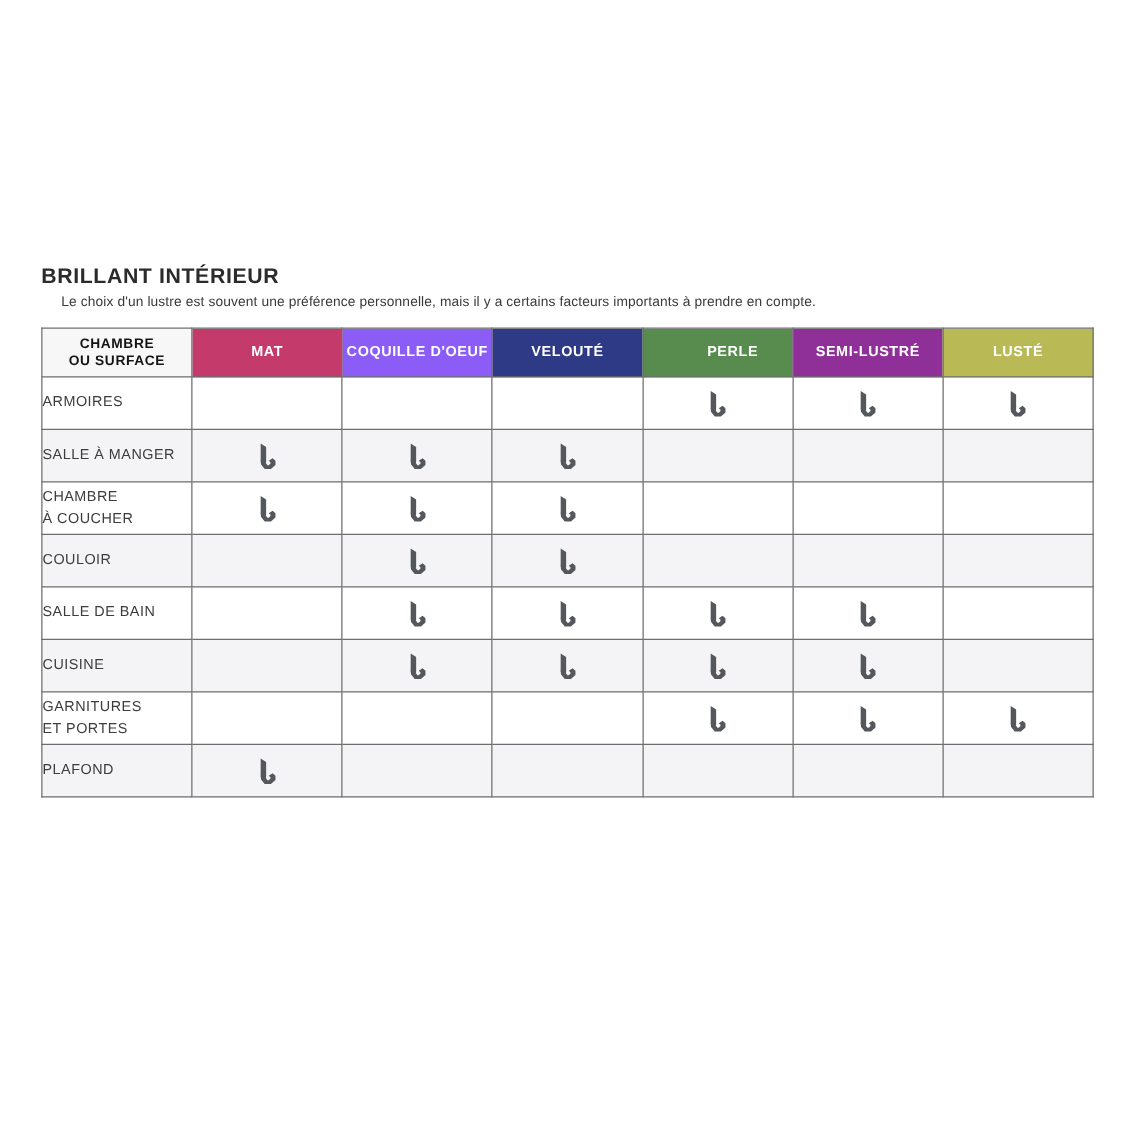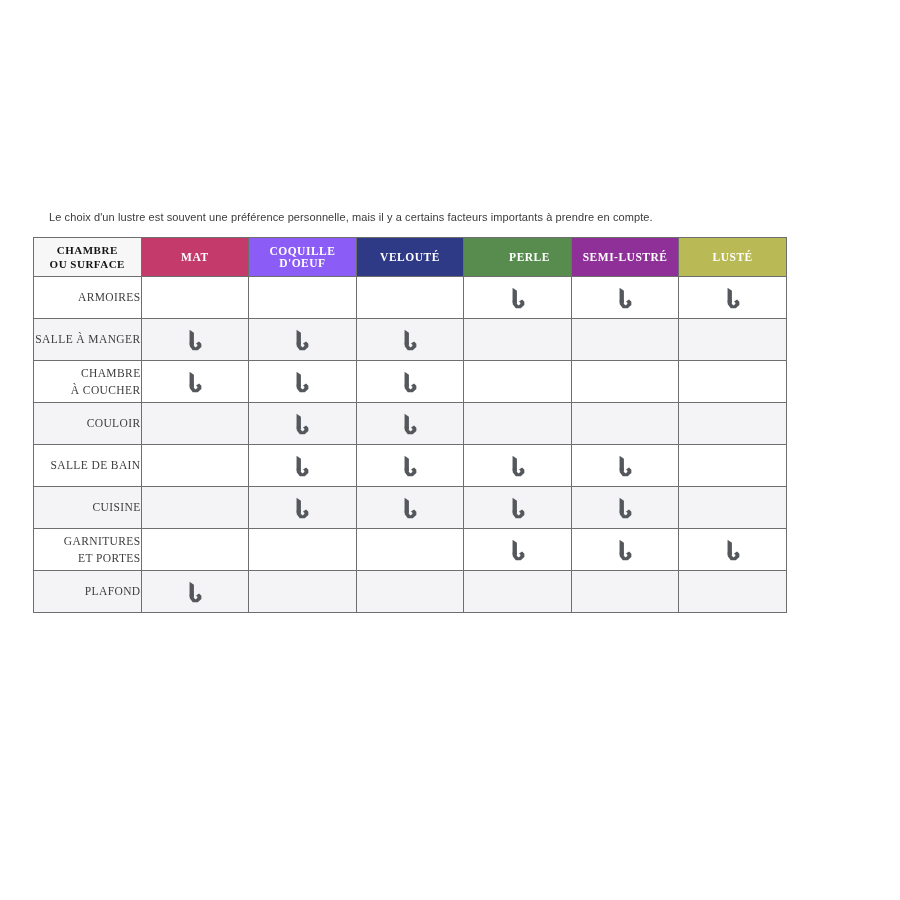--- a/index.html
+++ b/index.html
@@ -1,38 +1,39 @@
 <!DOCTYPE html>
 <html><head>
 <meta charset="utf-8">
 <style>
   html,body{margin:0;padding:0;background:#fff;}
   body{width:900px;height:900px;font-family:"Liberation Sans",sans-serif;position:relative;}
   .canvas{position:absolute;left:0;top:0;width:900px;height:900px;background:#fff;overflow:hidden;}
   .content{position:absolute;left:33px;top:211px;width:834px;}
   .page-title{margin:0 0 5px 0;font-size:17px;font-weight:bold;letter-spacing:.5px;color:#2b2b2b;}
   .page-subtitle{margin:0 0 14px 0;font-size:11px;color:#3a3a3a;letter-spacing:.1px;padding-left:16px;}
-  table.gloss{border-collapse:collapse;width:754px;table-layout:fixed;font-family:Liberation Serif, serif;}
+  table.gloss{border-collapse:collapse;width:842px;table-layout:fixed;}
   table.gloss th,table.gloss td{border:1px solid #6e6e6e;padding:0;}
   thead th{height:38px;border:1px solid #1c1c1c;font-size:11.5px;font-weight:bold;
            letter-spacing:.5px;color:#fff;text-align:center;vertical-align:middle;}
   thead th.corner{background:#f7f7f8;color:#141414;font-size:11px;line-height:1.3;
                   white-space:pre-line;}
   tbody tr{height:42px;background:#ffffff;}
   tbody tr:nth-child(even){background:var(--stripe,#f4f4f6);}
-  td.row-label{font-size:11.5px;color:#3d3d3d;text-align:right;vertical-align:middle;
+  td.row-label{font-size:11.5px;color:#3d3d3d;text-align:left;vertical-align:middle;
                letter-spacing:.4px;line-height:1.4;white-space:pre-line;}
   td.mark-cell{text-align:center;vertical-align:middle;}
   .mark-icon{display:inline-block;width:16px;height:22px;color:var(--mark,#54575b);vertical-align:middle;}
 </style>
 </head>
 <body style="--mark: #54575b; --stripe: #f4f4f6;">
 
 <div class="canvas">
   <div class="content">
+    <h1 class="page-title">BRILLANT INTÉRIEUR</h1>
     <p class="page-subtitle">Le choix d'un lustre est souvent une préférence personnelle, mais il y a certains facteurs importants à prendre en compte.</p>
     <table class="gloss">
       <thead>
         <tr id="header-row">
           <th class="corner">CHAMBRE
 OU SURFACE</th>
         <th style="background: rgb(196, 58, 107);">MAT</th>
             <th style="background: #8b5cf6;">COQUILLE D'OEUF</th>
             <th style="background: rgb(46, 58, 133);">VELOUTÉ</th>
             <th style="background: rgb(87, 140, 78); padding-left: 24px;">PERLE</th>

